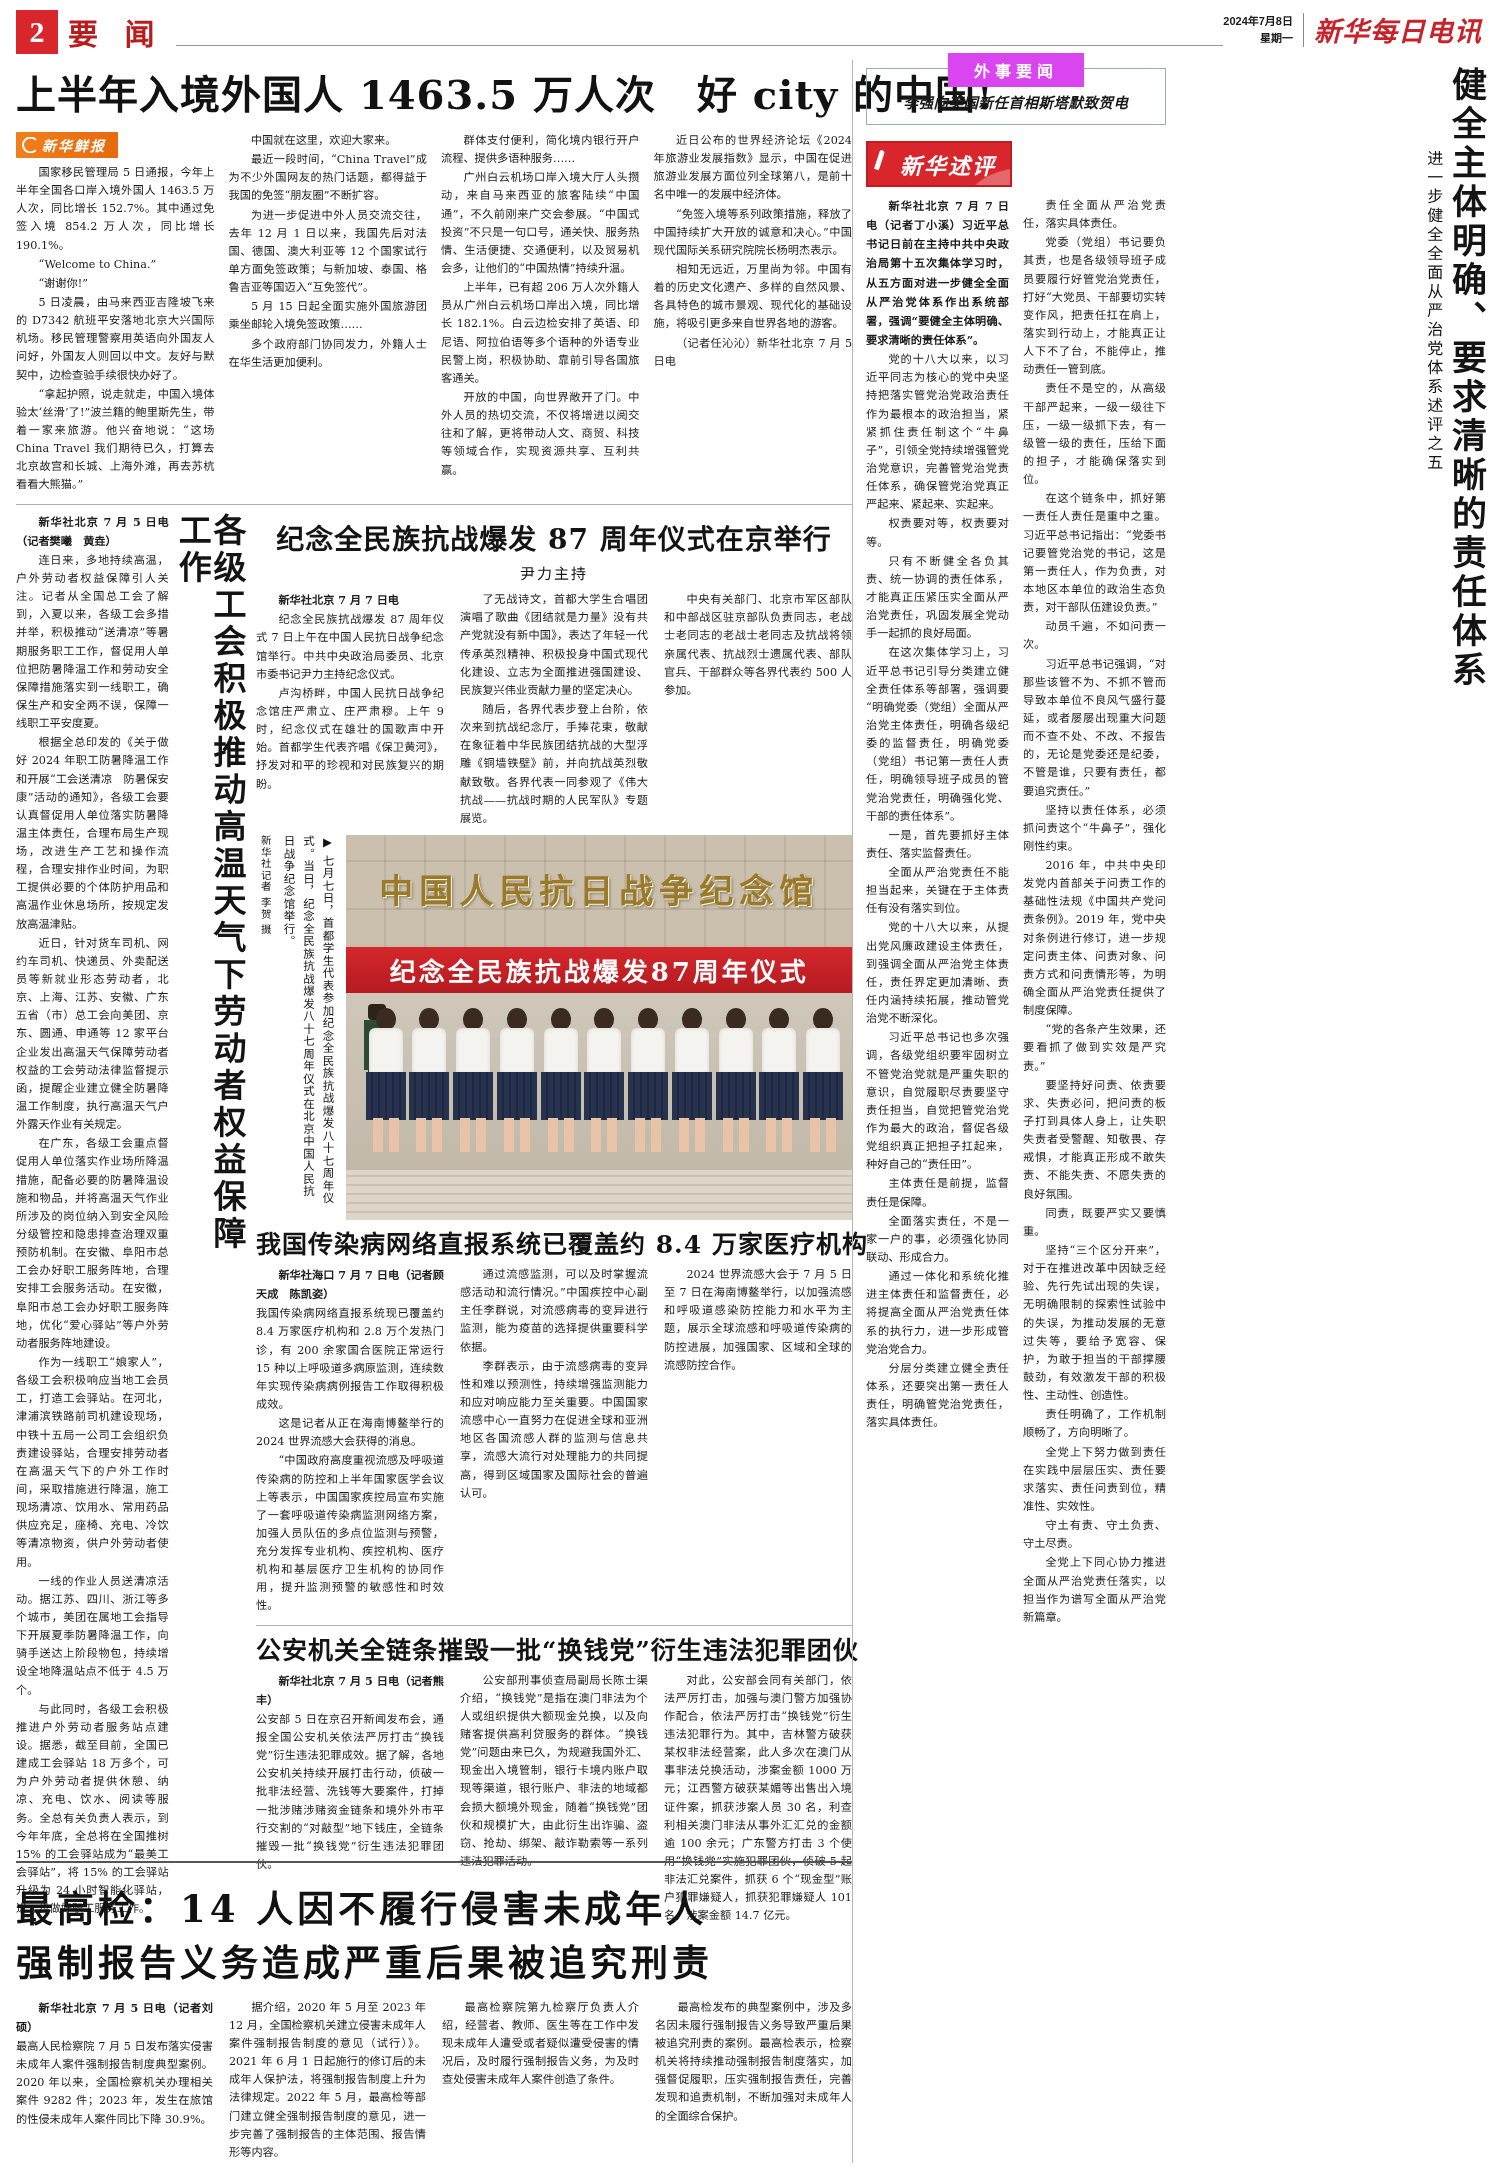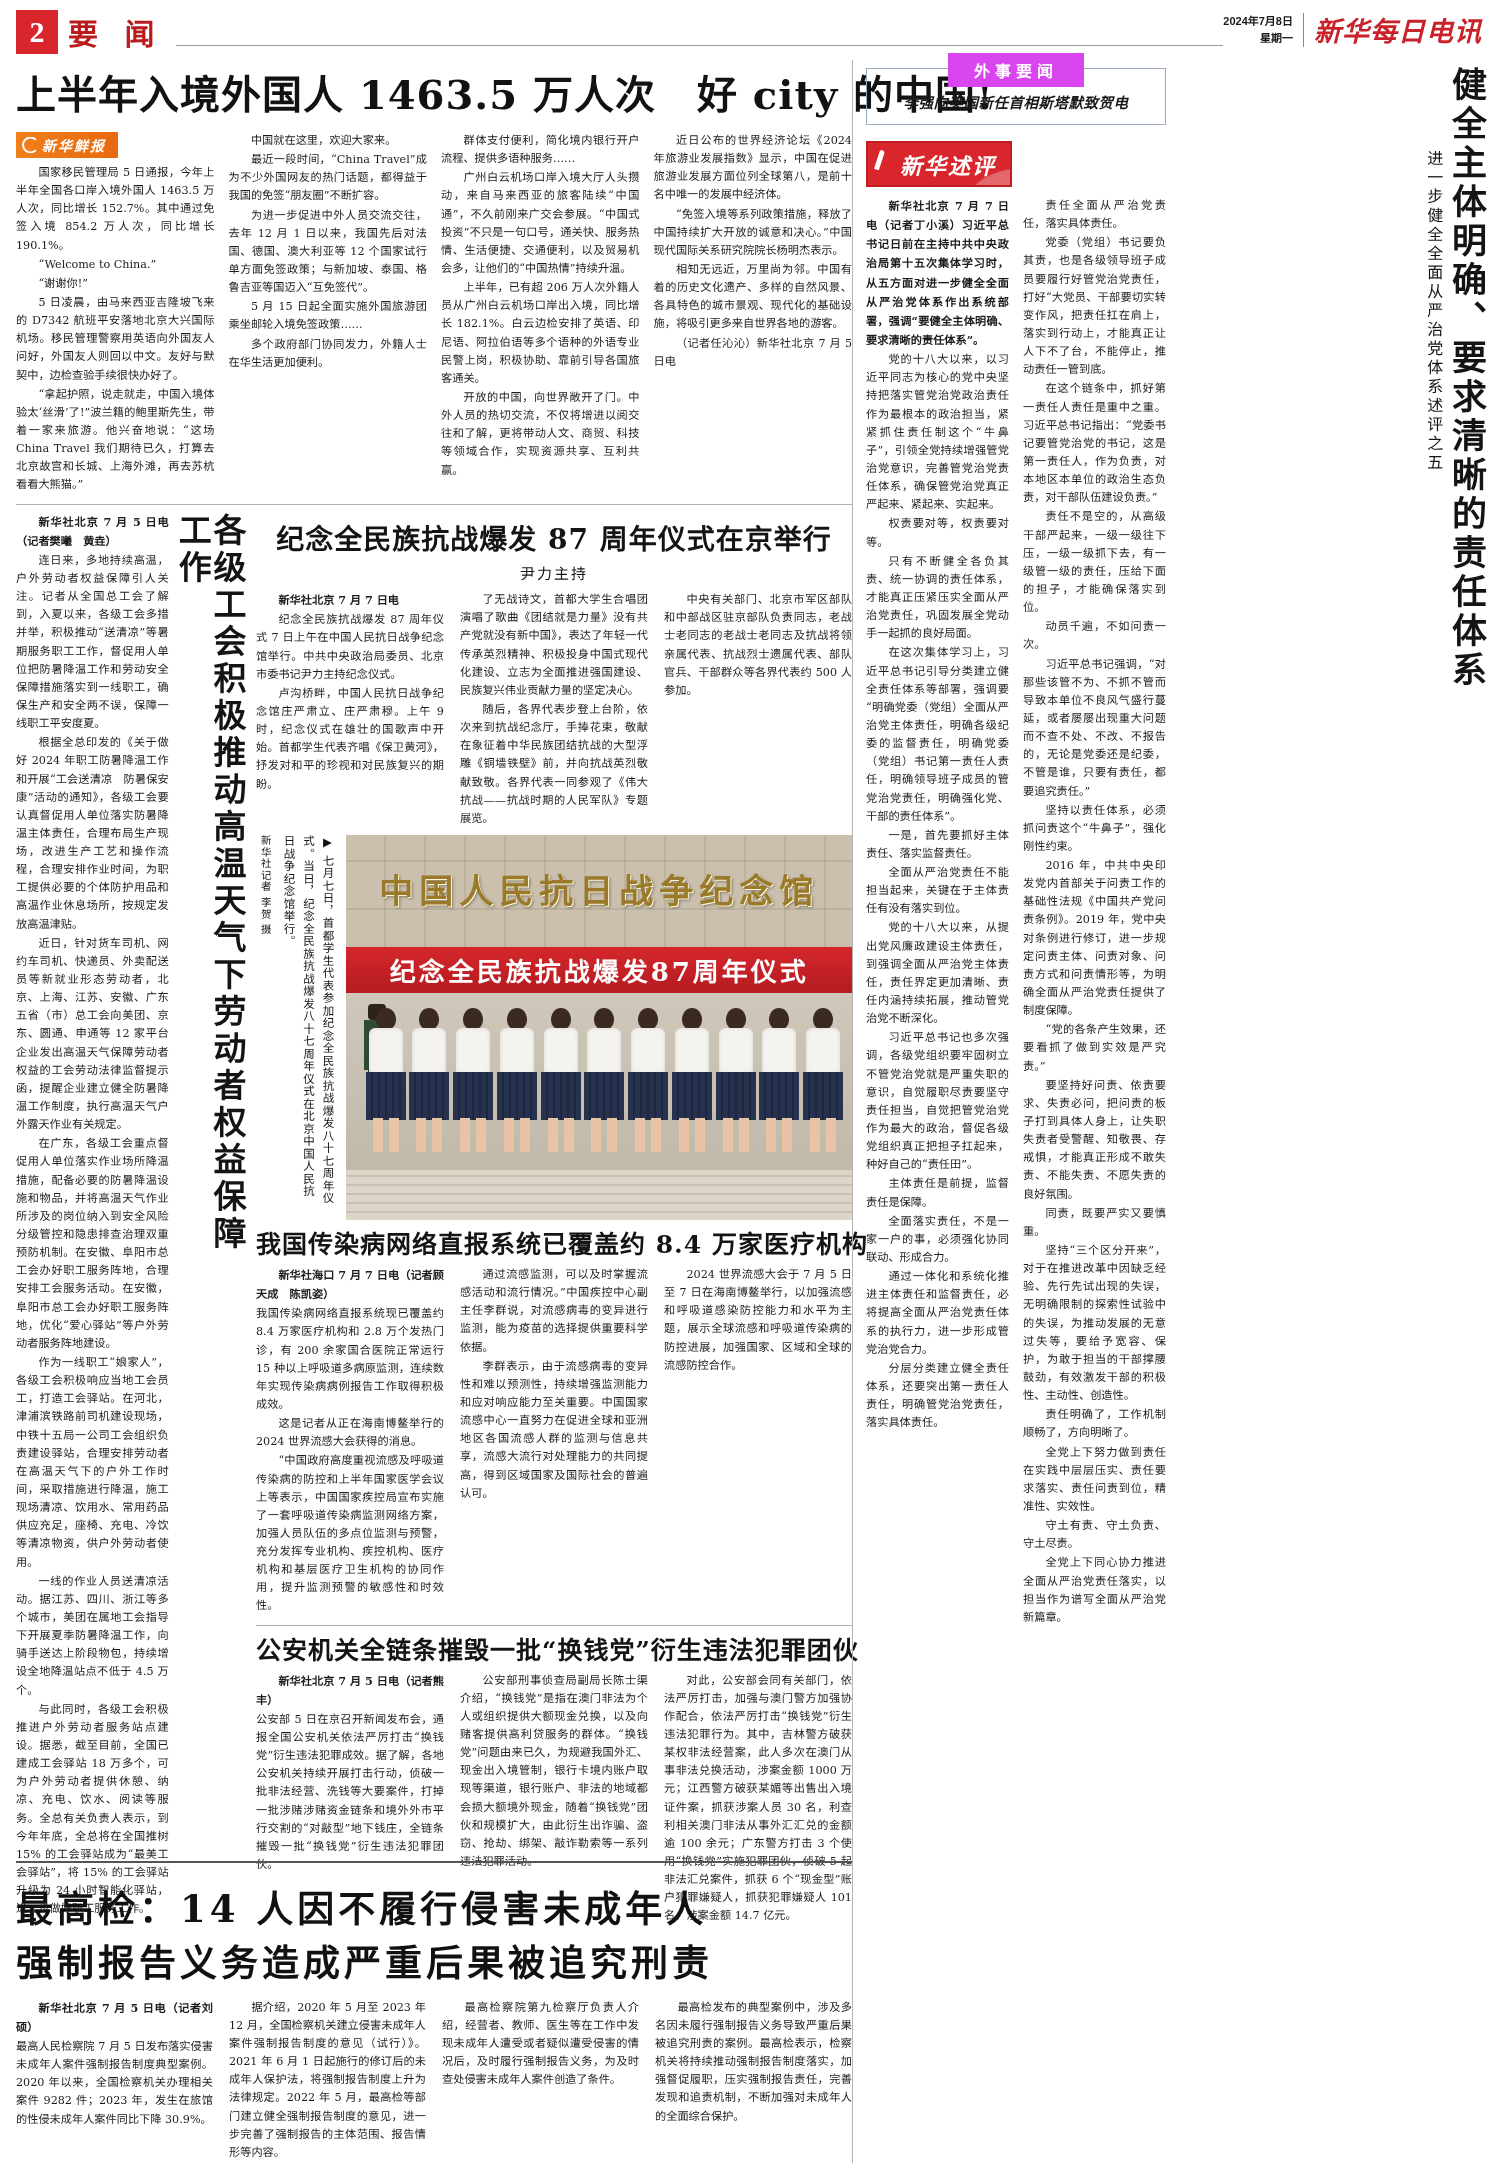--- a/index.html
+++ b/index.html
@@ -453,22 +453,22 @@
               <p class="bt">党的十八大以来，从提出党风廉政建设主体责任，到强调全面从严治党主体责任，责任界定更加清晰、责任内涵持续拓展，推动管党治党不断深化。</p>
               <p class="bt">习近平总书记也多次强调，各级党组织要牢固树立不管党治党就是严重失职的意识，自觉履职尽责要坚守责任担当，自觉把管党治党作为最大的政治，督促各级党组织真正把担子扛起来，种好自己的“责任田”。</p>
               <p class="bt">主体责任是前提，监督责任是保障。</p>
               <p class="bt">全面落实责任，不是一家一户的事，必须强化协同联动、形成合力。</p>
               <p class="bt">通过一体化和系统化推进主体责任和监督责任，必将提高全面从严治党责任体系的执行力，进一步形成管党治党合力。</p>
               <p class="bt">分层分类建立健全责任体系，还要突出第一责任人责任，明确管党治党责任，落实具体责任。</p>
             </div>
             <div class="tcol">
               <p class="bt">责任全面从严治党责任，落实具体责任。</p>
               <p class="bt">党委（党组）书记要负其责，也是各级领导班子成员要履行好管党治党责任，打好“大党员、干部要切实转变作风，把责任扛在肩上，落实到行动上，才能真正让人下不了台，不能停止，推动责任一管到底。</p>
+              <p class="bt">责任不是空的，从高级干部严起来，一级一级往下压，一级一级抓下去，有一级管一级的责任，压给下面的担子，才能确保落实到位。</p>
               <p class="bt">在这个链条中，抓好第一责任人责任是重中之重。习近平总书记指出：“党委书记要管党治党的书记，这是第一责任人，作为负责，对本地区本单位的政治生态负责，对干部队伍建设负责。”</p>
-              <p class="bt">责任不是空的，从高级干部严起来，一级一级往下压，一级一级抓下去，有一级管一级的责任，压给下面的担子，才能确保落实到位。</p>
               <p class="bt">动员千遍，不如问责一次。</p>
               <p class="bt">习近平总书记强调，“对那些该管不为、不抓不管而导致本单位不良风气盛行蔓延，或者屡屡出现重大问题而不查不处、不改、不报告的，无论是党委还是纪委，不管是谁，只要有责任，都要追究责任。”</p>
               <p class="bt">坚持以责任体系，必须抓问责这个“牛鼻子”，强化刚性约束。</p>
               <p class="bt">2016 年，中共中央印发党内首部关于问责工作的基础性法规《中国共产党问责条例》。2019 年，党中央对条例进行修订，进一步规定问责主体、问责对象、问责方式和问责情形等，为明确全面从严治党责任提供了制度保障。</p>
               <p class="bt">“党的各条产生效果，还要看抓了做到实效是严究责。”</p>
               <p class="bt">要坚持好问责、依责要求、失责必问，把问责的板子打到具体人身上，让失职失责者受警醒、知敬畏、存戒惧，才能真正形成不敢失责、不能失责、不愿失责的良好氛围。</p>
               <p class="bt">同责，既要严实又要慎重。</p>
               <p class="bt">坚持“三个区分开来”，对于在推进改革中因缺乏经验、先行先试出现的失误，无明确限制的探索性试验中的失误，为推动发展的无意过失等，要给予宽容、保护，为敢于担当的干部撑腰鼓劲，有效激发干部的积极性、主动性、创造性。</p>
               <p class="bt">责任明确了，工作机制顺畅了，方向明晰了。</p>
               <p class="bt">全党上下努力做到责任在实践中层层压实、责任要求落实、责任问责到位，精准性、实效性。</p>

